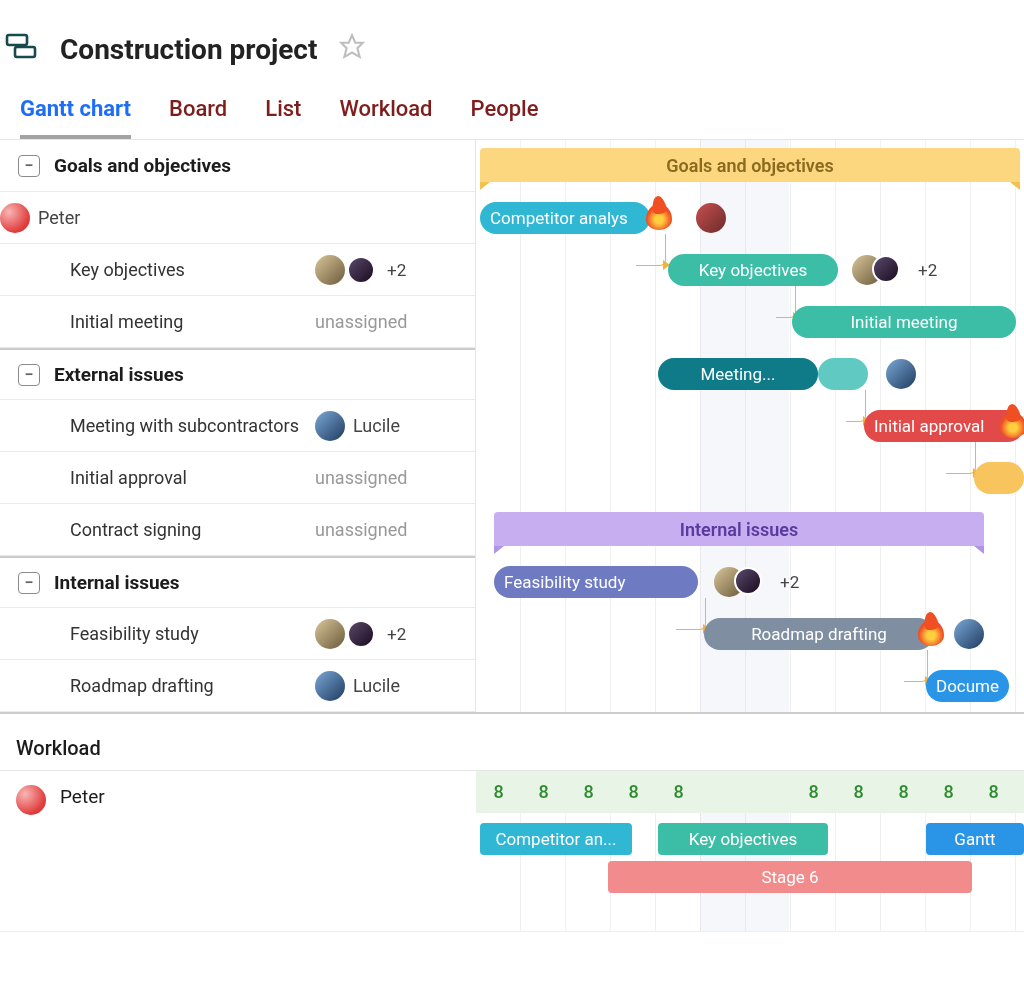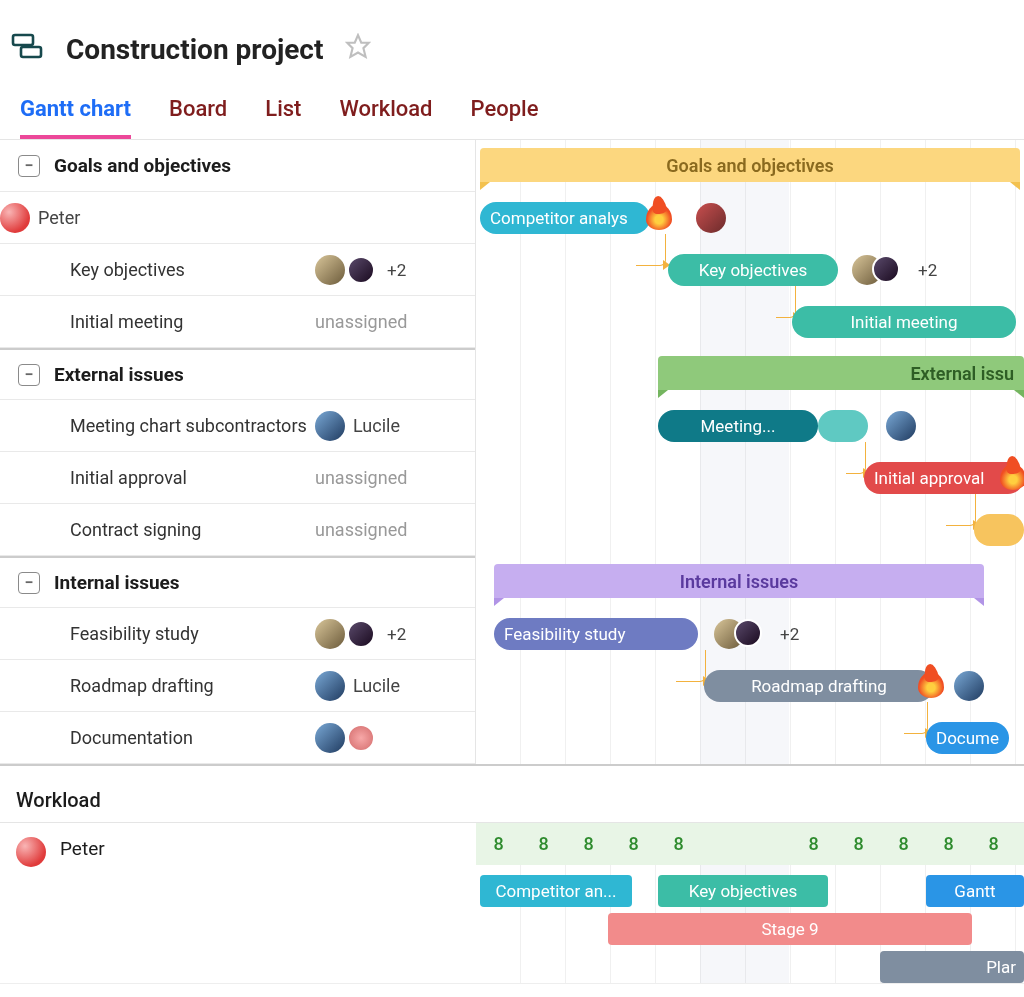--- a/index.html
+++ b/index.html
@@ -8,21 +8,21 @@
     background: #fff;
     color: #1c1c1c;
     width: 1024px;
     overflow: hidden;
   }
 
   
   .header {
     display: flex;
     align-items: center;
-    padding: 30px 18px 10px 10px;
+    padding: 30px 18px 10px 4px;
     gap: 22px;
   }
   .app-icon svg { width: 34px; height: 34px; }
   .project-title {
     font-size: 28px;
     font-weight: 700;
     color: #222;
   }
   .star-icon { color: #bfbfbf; font-size: 24px; cursor: pointer; }
 
@@ -36,21 +36,21 @@
   .tab {
     font-size: 22px;
     color: #7f1d1d;
     padding-bottom: 14px;
     cursor: pointer;
     font-weight: 500;
   }
   .tab.active {
     color: #1e6df6;
     font-weight: 700;
-    border-bottom: 4px solid #ec4899;
+    border-bottom: 4px solid #a3a3a3;
   }
 
   
   .main {
     display: flex;
     width: 1024px;
   }
   .left-panel {
     width: 476px;
     flex-shrink: 0;
@@ -287,21 +287,21 @@
       <span class="assignee-col unassigned">
         <span>unassigned</span>
       </span>
     </div>
 
     <div class="row group-row" style="border-top:2px solid #ccc">
       <span class="collapse-btn">−</span>
       <span class="group-name">External issues</span>
     </div>
     <div class="row">
-      <span class="task-name">Meeting chart subcontractors</span>
+      <span class="task-name">Meeting with subcontractors</span>
       <span class="assignee-col">
         <span class="avatar av-lucile"></span>
         <span>Lucile</span>
       </span>
     </div>
     <div class="row">
       <span class="task-name">Initial approval</span>
       <span class="assignee-col unassigned">
         <span>unassigned</span>
       </span>
@@ -325,27 +325,20 @@
         <span class="plus-n">+2</span>
       </span>
     </div>
     <div class="row">
       <span class="task-name">Roadmap drafting</span>
       <span class="assignee-col">
         <span class="avatar av-lucile"></span>
         <span>Lucile</span>
       </span>
     </div>
-    <div class="row">
-      <span class="task-name">Documentation</span>
-      <span class="assignee-col">
-        <span class="avatar av-lucile"></span>
-        <span class="avatar-sm av-pink"></span>
-      </span>
-    </div>
   </div>
 
   <div class="right-panel">
 
     <div class="r-row">
       <div class="group-bar group-amber" style="left:4px;right:4px">
         <span>Goals and objectives</span>
       </div>
     </div>
     <div class="r-row">
@@ -364,25 +357,20 @@
       <span class="avatar-sm av-dark side-avatar" style="left:402px"></span>
       <span class="side-plus" style="left:442px">+2</span>
       <div class="dep" style="left:300px;top:42px;width:20px;height:32px"></div>
     </div>
     <div class="r-row">
       <div class="task-bar bar-teal" style="left:316px;width:224px;justify-content:center">
         <span>Initial meeting</span>
       </div>
     </div>
 
-    <div class="r-row">
-      <div class="group-bar group-green" style="left:182px;right:0">
-        <span style="margin-left:auto;padding-right:10px">External issu</span>
-      </div>
-    </div>
     <div class="r-row">
       <div class="task-bar bar-teal-dark" style="left:182px;width:160px;justify-content:center">
         <span>Meeting...</span>
       </div>
       <div class="task-bar bar-teal-light" style="left:342px;width:50px"></div>
       <span class="avatar av-lucile side-avatar" style="left:410px"></span>
       <div class="dep" style="left:370px;top:42px;width:20px;height:32px"></div>
     </div>
     <div class="r-row">
       <div class="task-bar bar-red" style="left:388px;width:160px">
@@ -449,19 +437,16 @@
     <div class="wl-bar bar-cyan" style="top:52px;left:4px;width:152px">
       <span>Competitor an...</span>
     </div>
     <div class="wl-bar bar-teal" style="top:52px;left:182px;width:170px">
       <span>Key objectives</span>
     </div>
     <div class="wl-bar bar-blue" style="top:52px;left:450px;width:98px">
       <span>Gantt</span>
     </div>
     <div class="wl-bar" style="top:90px;left:132px;width:364px;background:#f28b8b">
-      <span>Stage 9</span>
-    </div>
-    <div class="wl-bar bar-slategray" style="top:128px;left:404px;width:144px;justify-content:flex-end">
-      <span>Plar</span>
+      <span>Stage 6</span>
     </div>
   </div>
 </div>
 
 </body></html>

